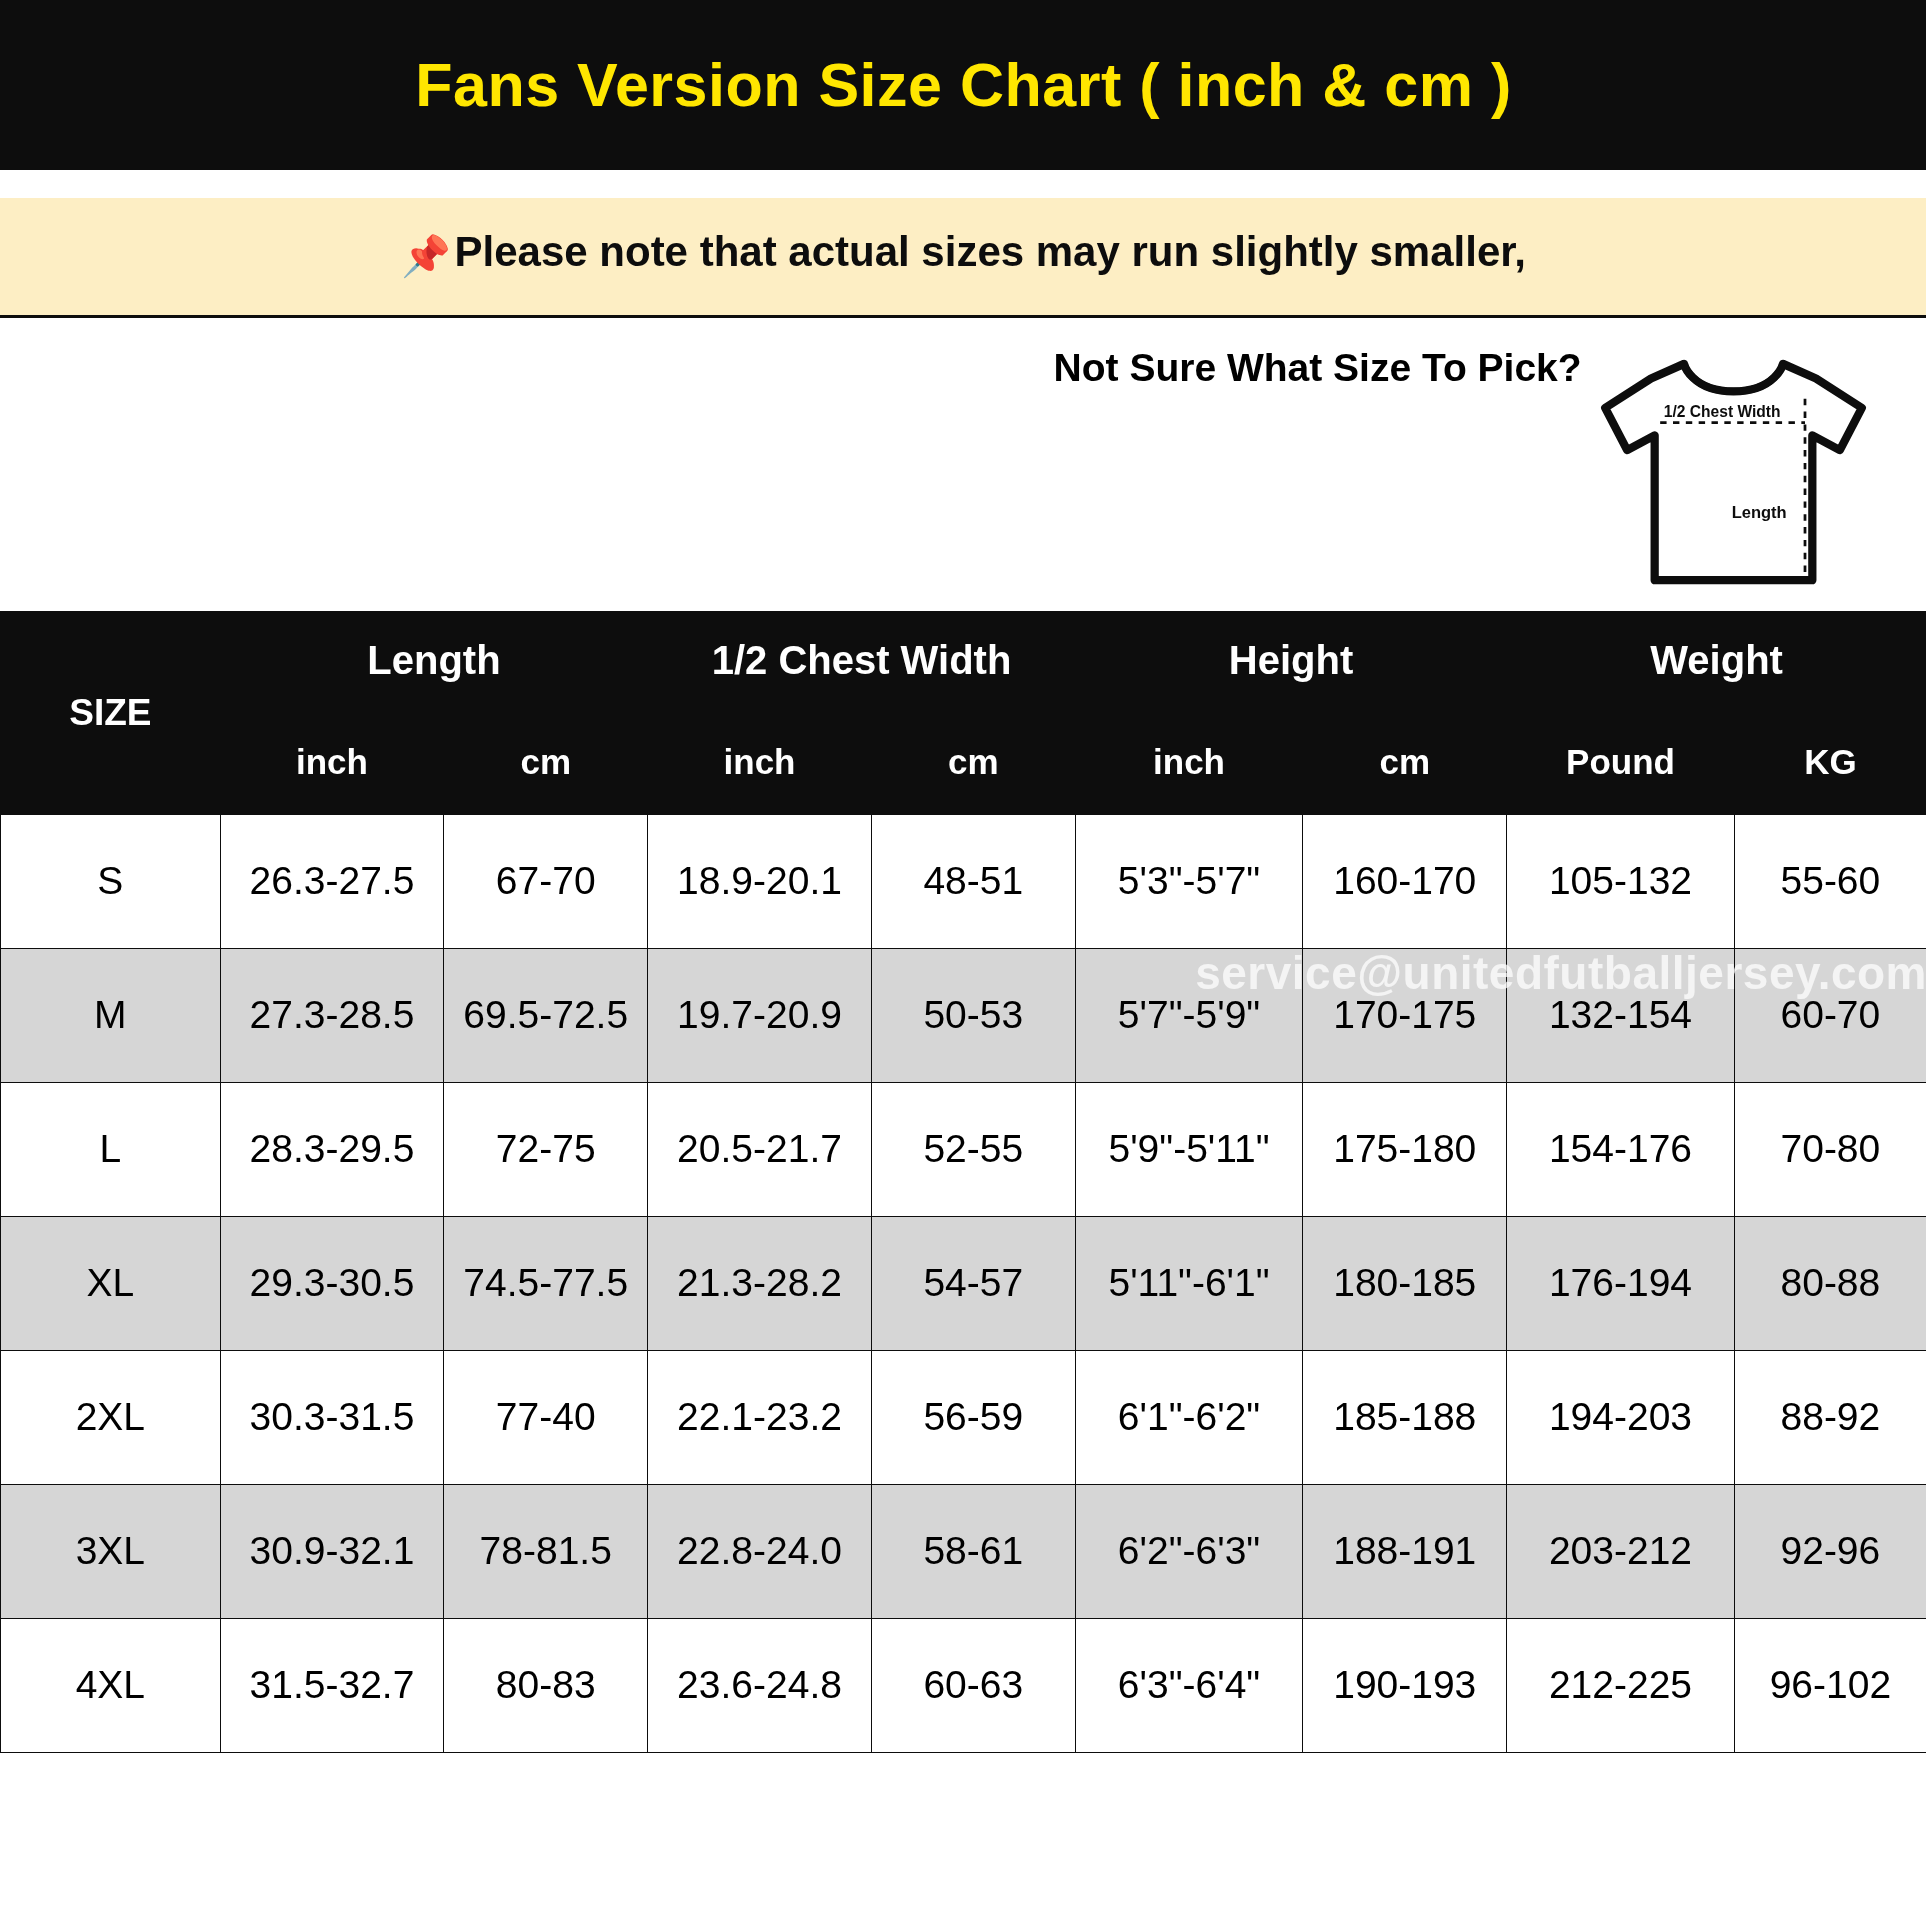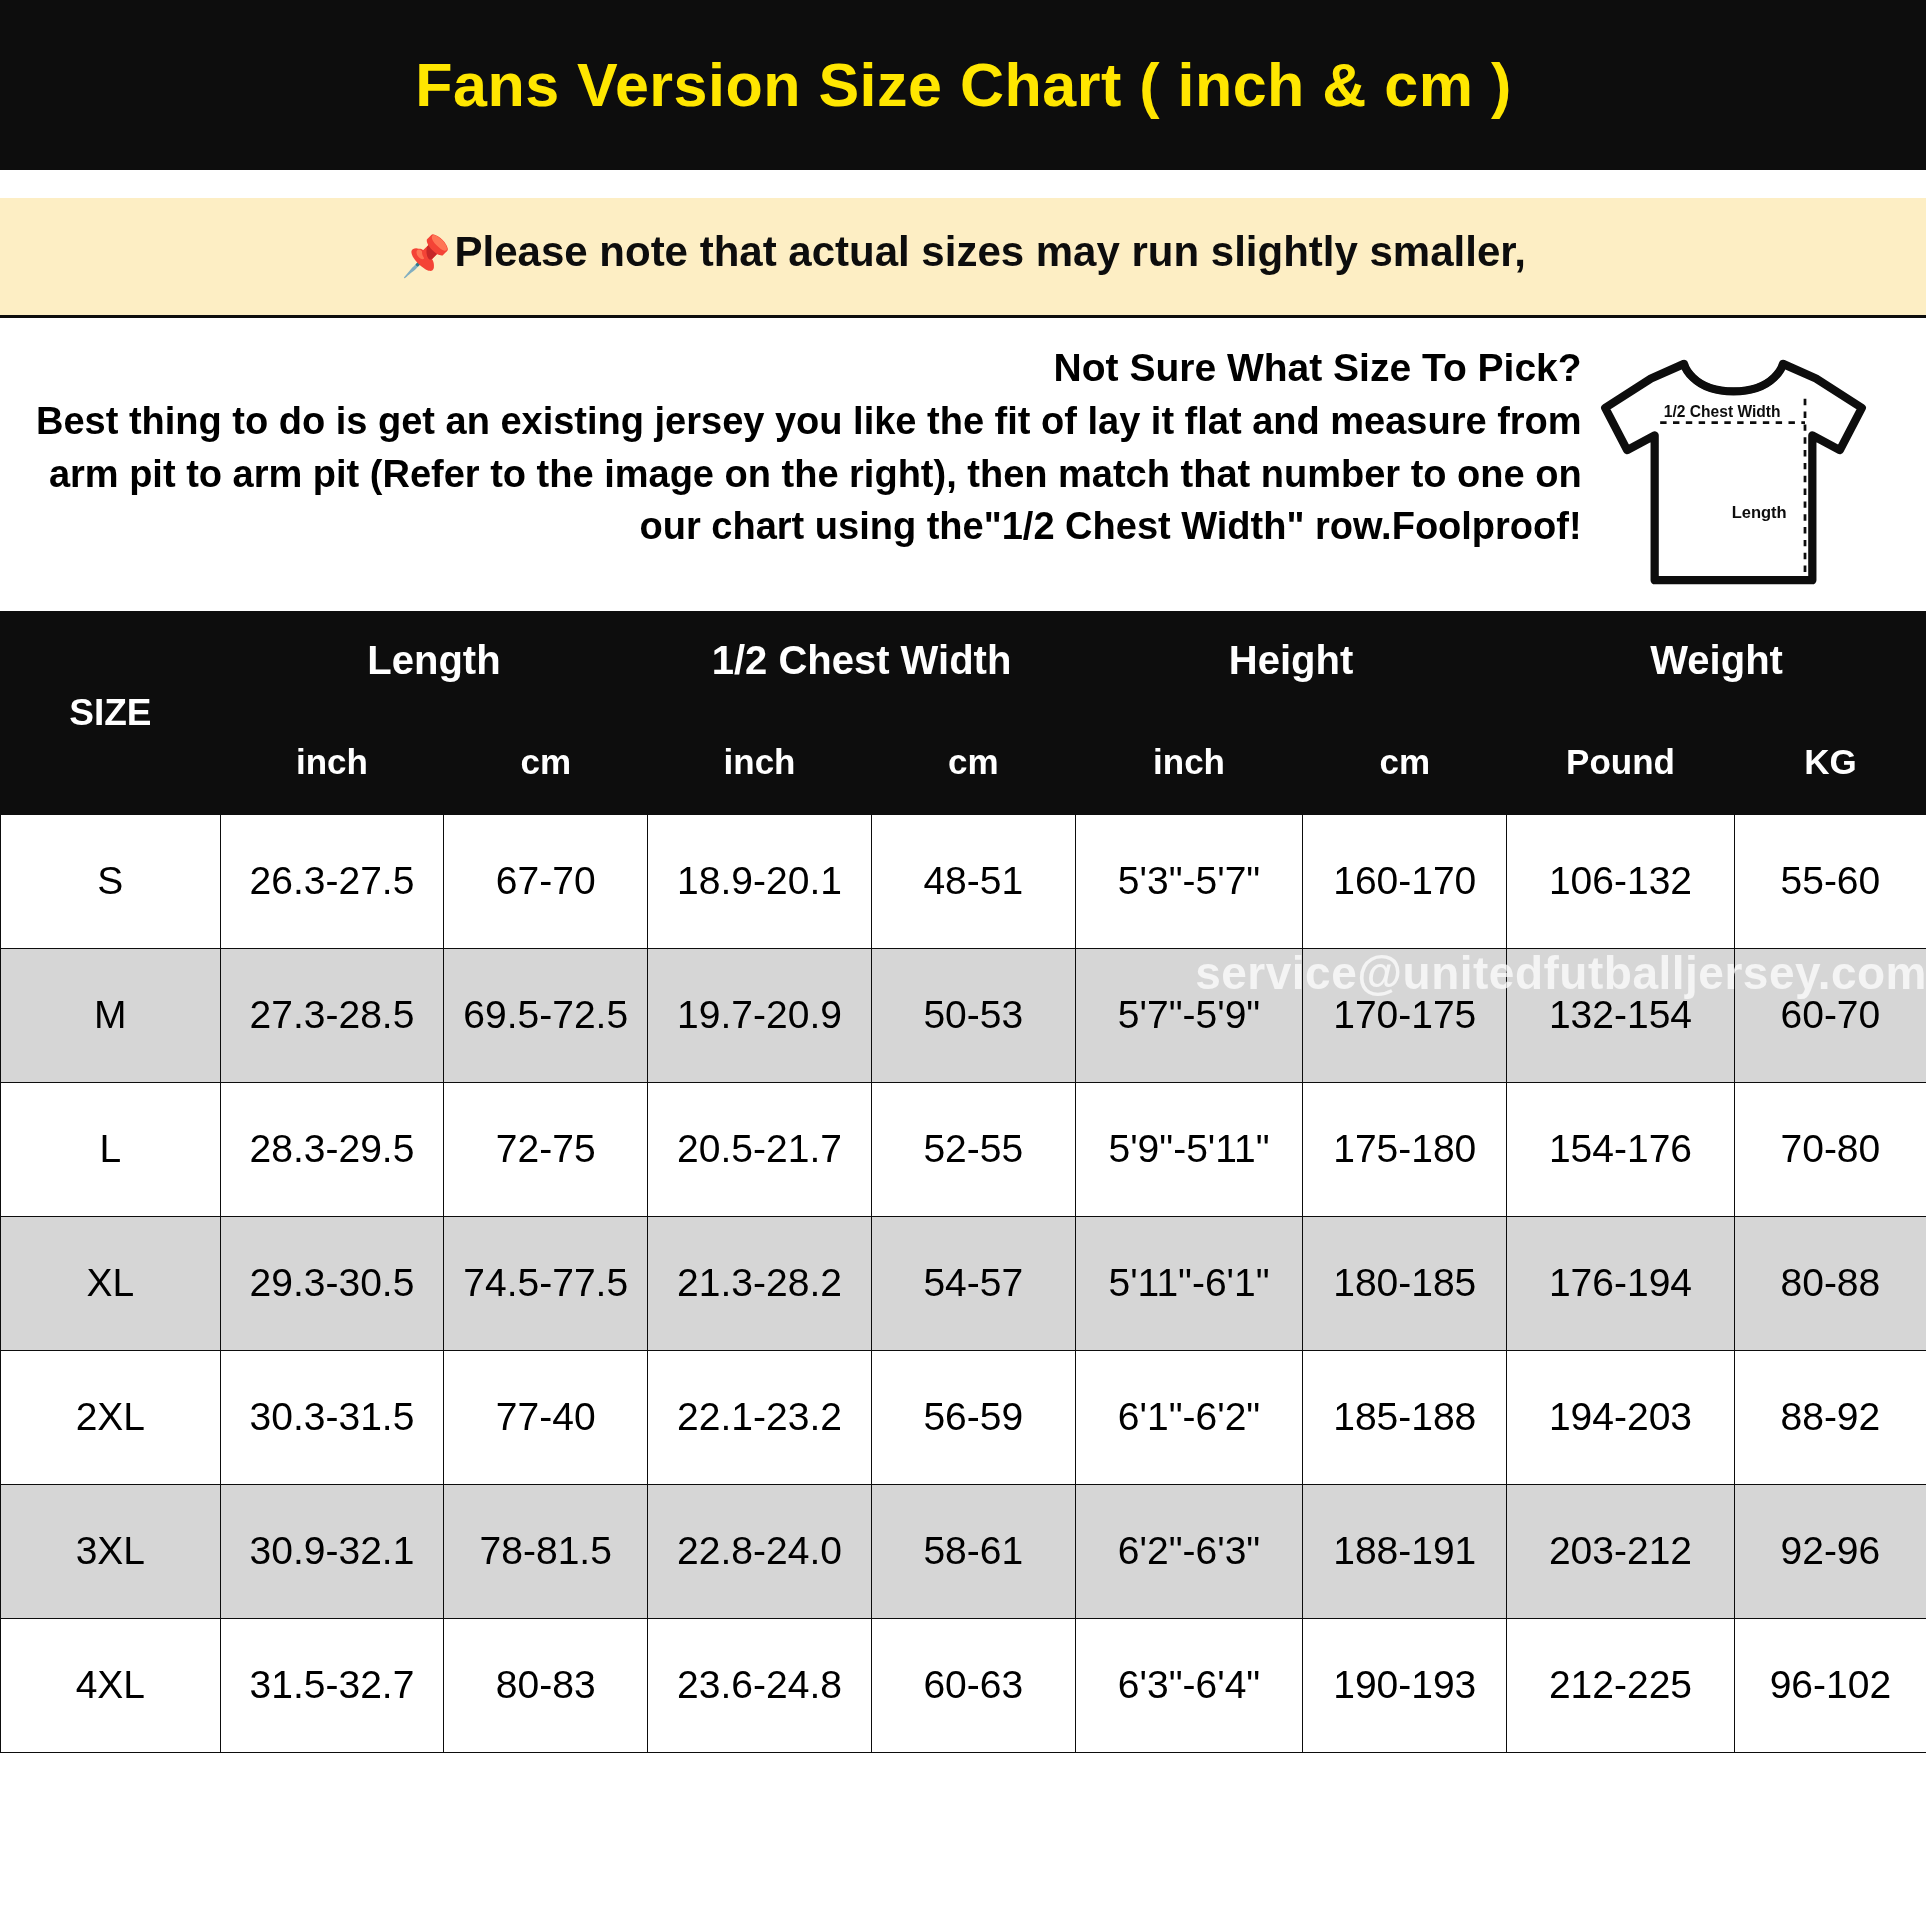--- a/index.html
+++ b/index.html
@@ -173,21 +173,20 @@
 
   <div class="note-band">
     <div class="note-line">
       <span class="pin-icon">📌</span><span>Please note that actual sizes may run slightly smaller,</span>
     </div>
   </div>
 
   <div class="help-section">
     <div class="help-text">
       <div class="help-head">Not Sure What Size To Pick?</div>
-      <div class="help-body">Best thing to do is get an existing jersey you like the fit of lay it flat and measure from arm pit to arm pit (Refer to the image on the right), then match that number to one on our chart using the"1/2 Chest Width" row.Foolproof!</div>
     </div>
     <div class="tee-holder">
       <svg width="275" height="243" viewBox="0 0 300 265">
         <path d="M96 14 L60 30 L10 62 L34 108 L64 92 L64 250 L236 250 L236 92 L266 108 L290 62 L240 30 L204 14
                  C204 14 196 44 150 44 C104 44 96 14 96 14 Z" fill="#ffffff" stroke="#0d0d0d" stroke-width="9" stroke-linejoin="round"></path>
         <path d="M96 14 C96 14 104 44 150 44 C196 44 204 14 204 14" fill="none" stroke="#0d0d0d" stroke-width="8"></path>
         <line x1="70" y1="78" x2="228" y2="78" stroke="#0d0d0d" stroke-width="3" stroke-dasharray="7 7"></line>
         <line x1="228" y1="52" x2="228" y2="246" stroke="#0d0d0d" stroke-width="3" stroke-dasharray="7 7"></line>
         <text x="74" y="72" font-family="&quot;Liberation Sans&quot;, sans-serif" font-size="17" font-weight="bold" fill="#0d0d0d">1/2 Chest Width</text>
         <text x="148" y="182" font-family="&quot;Liberation Sans&quot;, sans-serif" font-size="18" font-weight="bold" fill="#0d0d0d">Length</text>
@@ -230,21 +229,21 @@
     </thead>
     <tbody>
       <tr>
         <td class="size-cell">S</td>
         <td>26.3-27.5</td>
         <td>67-70</td>
         <td>18.9-20.1</td>
         <td>48-51</td>
         <td>5'3"-5'7"</td>
         <td>160-170</td>
-        <td>106-132</td>
+        <td>105-132</td>
         <td>55-60</td>
       </tr>
       <tr class="alt">
         <td class="size-cell">M</td>
         <td>27.3-28.5</td>
         <td>69.5-72.5</td>
         <td>19.7-20.9</td>
         <td>50-53</td>
         <td>5'7"-5'9"</td>
         <td>170-175</td>

